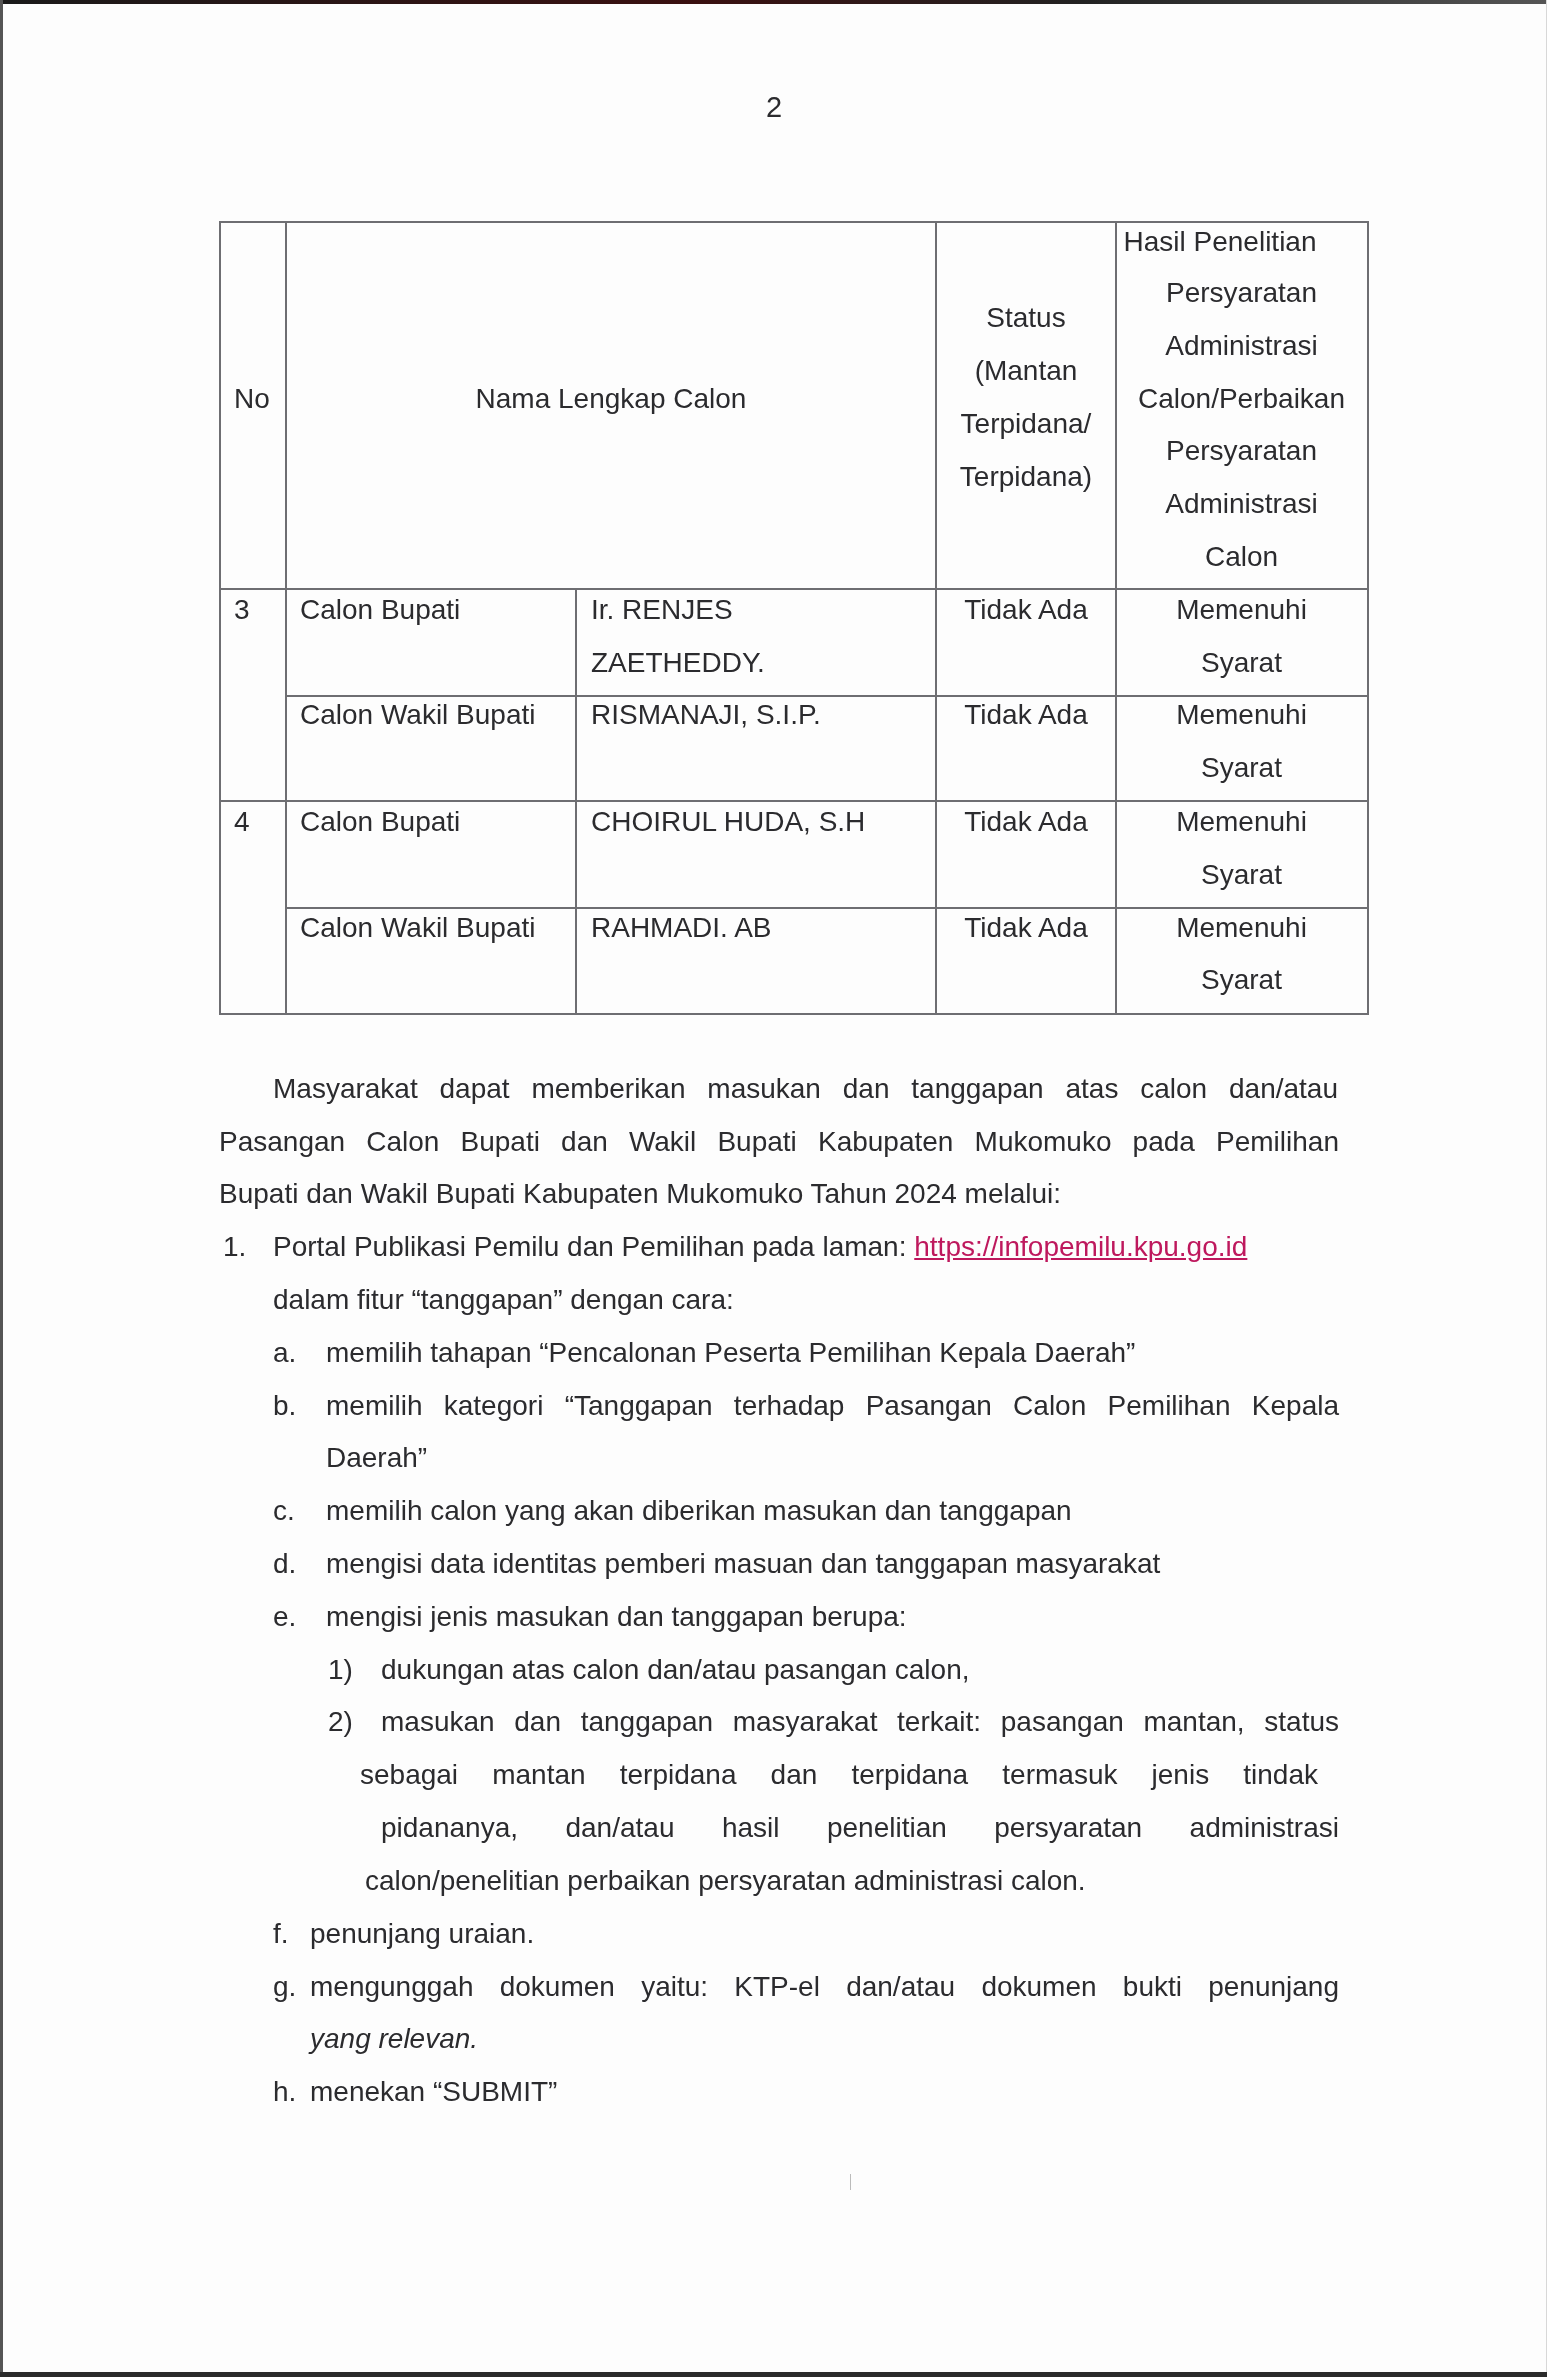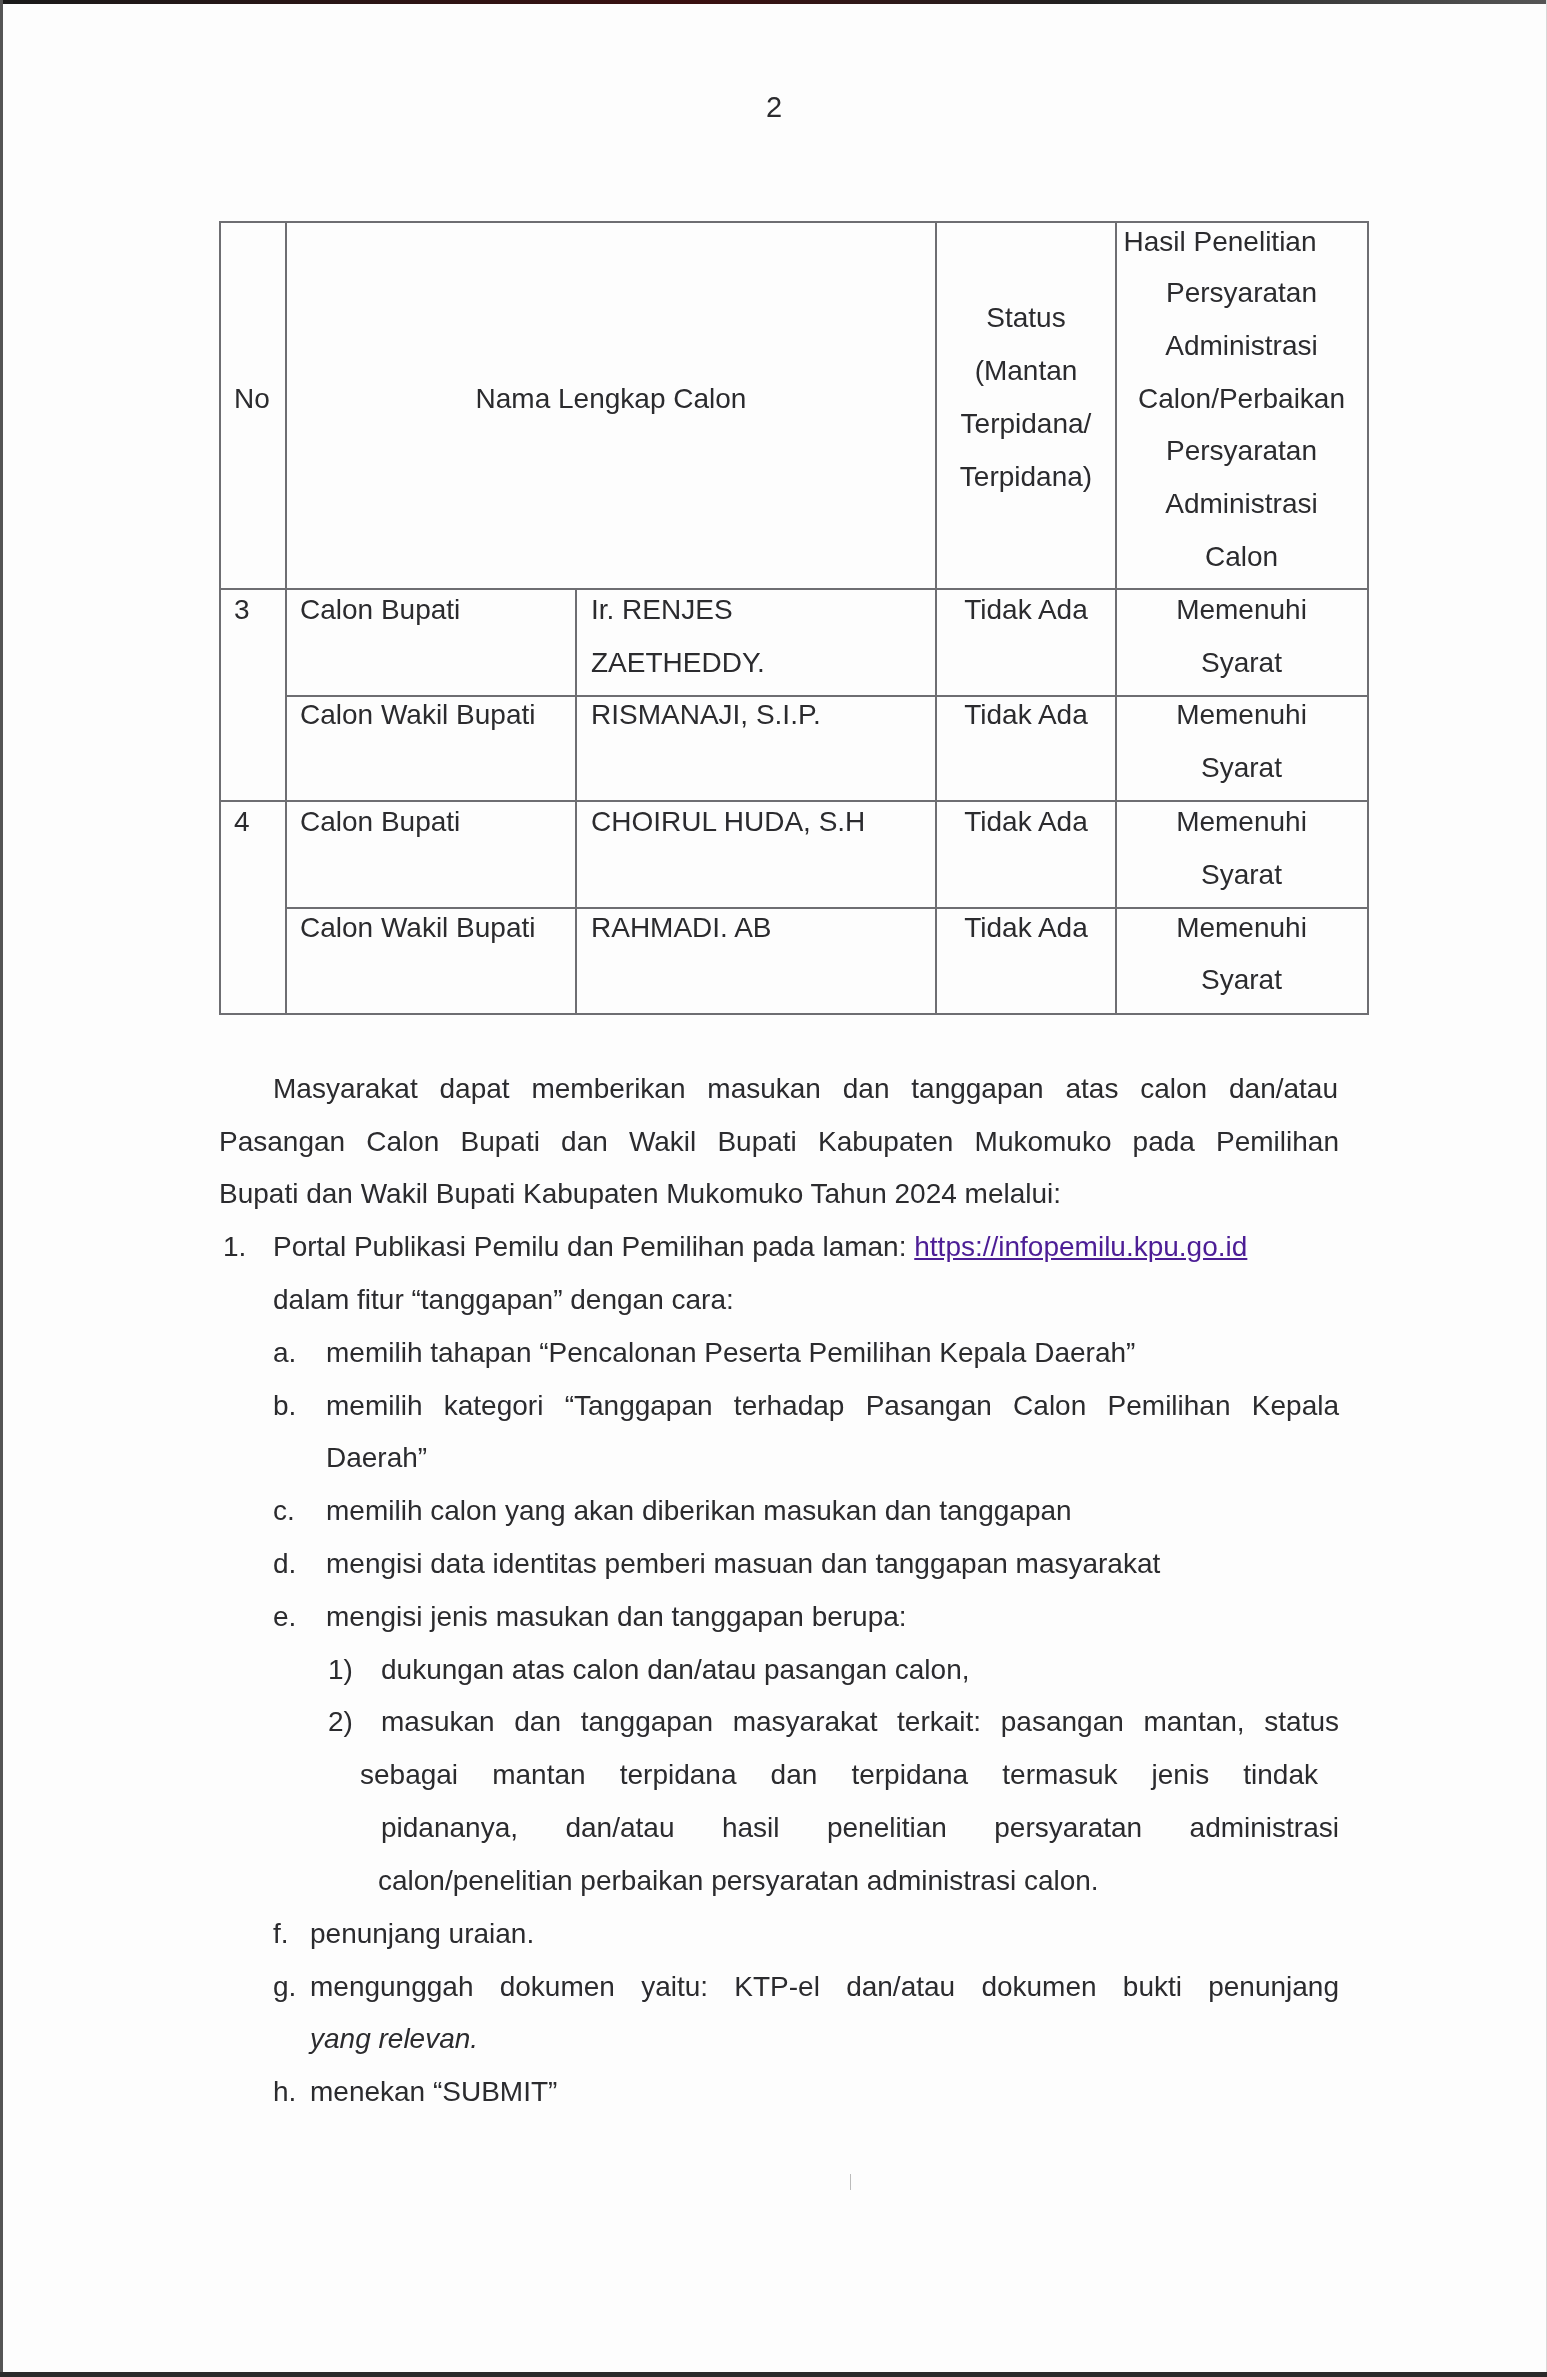--- a/index.html
+++ b/index.html
@@ -18,21 +18,21 @@
 
   .t { position:absolute; font-size:28px; line-height:53px; white-space:nowrap; }
   .c { text-align:center; }
 
   
   .hl { position:absolute; height:1.8px; background:#6e6e72; }
   .vl { position:absolute; width:1.8px; background:#6e6e72; }
 
   .para { position:absolute; font-size:28px; line-height:53px; }
   .just { text-align:justify; text-align-last:justify; }
-  a.link { color:#4c1d95; text-decoration:underline; }
+  a.link { color:#be185d; text-decoration:underline; }
   .stray-mark { position:absolute; left:850px; top:2174px; width:0.9px; height:16.4px; background:#bbb; }
 </style>
 </head>
 <body>
 
 <div class="scan-top"></div>
 <div class="scan-left"></div>
 <div class="scan-right"></div>
 <div class="scan-bottom"></div>
 
@@ -141,21 +141,21 @@
   <div class="t" style="left:273px; top:1590px;">e.</div>
   <div class="t" style="left:326px; top:1590px;">mengisi jenis masukan dan tanggapan berupa:</div>
 
   <div class="t" style="left:328px; top:1643px;">1)</div>
   <div class="t" style="left:381px; top:1643px;">dukungan atas calon dan/atau pasangan calon,</div>
 
   <div class="t" style="left:328px; top:1695px;">2)</div>
   <div class="para just" style="left:381px; width:958px; top:1695px;">masukan dan tanggapan masyarakat terkait: pasangan mantan, status</div>
   <div class="para just" style="left:360px; width:958px; top:1748px;">sebagai mantan terpidana dan terpidana termasuk jenis tindak</div>
   <div class="para just" style="left:381px; width:958px; top:1801px;">pidananya, dan/atau hasil penelitian persyaratan administrasi</div>
-  <div class="t" style="left:378px; top:1854px;">calon/penelitian perbaikan persyaratan administrasi calon.</div>
+  <div class="t" style="left:365px; top:1854px;">calon/penelitian perbaikan persyaratan administrasi calon.</div>
 
   <div class="t" style="left:273px; top:1907px;">f.</div>
   <div class="t" style="left:310px; top:1907px;">penunjang uraian.</div>
 
   <div class="t" style="left:273px; top:1960px;">g.</div>
   <div class="para just" style="left:310px; width:1029px; top:1960px;">mengunggah dokumen yaitu: KTP-el dan/atau dokumen bukti penunjang</div>
   <div class="t" style="left:310px; top:2012px;font-style:italic;">yang relevan.</div>
 
   <div class="t" style="left:273px; top:2065px;">h.</div>
   <div class="t" style="left:310px; top:2065px;">menekan “SUBMIT”</div>

